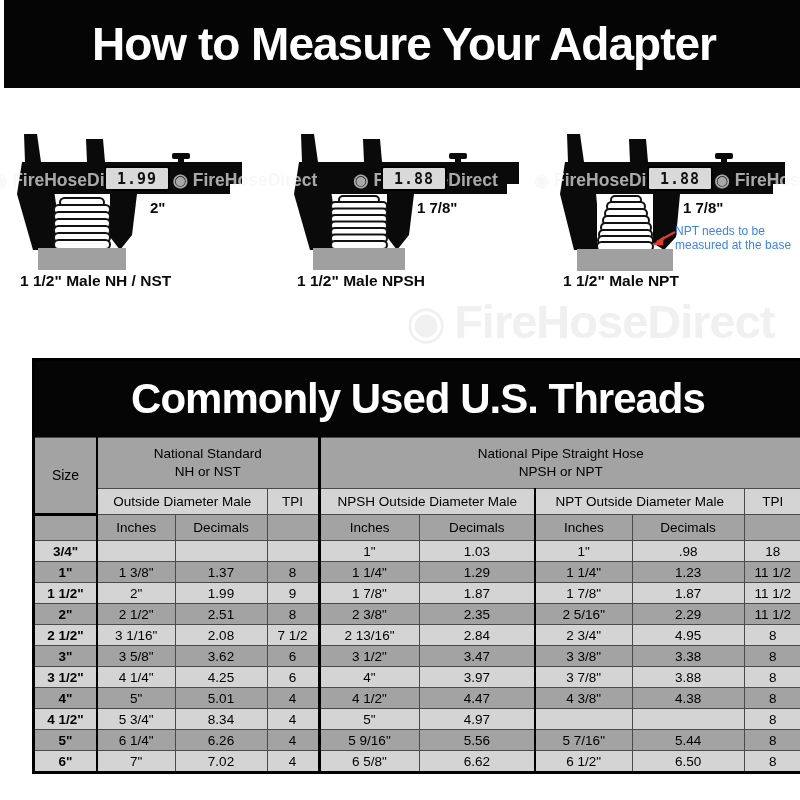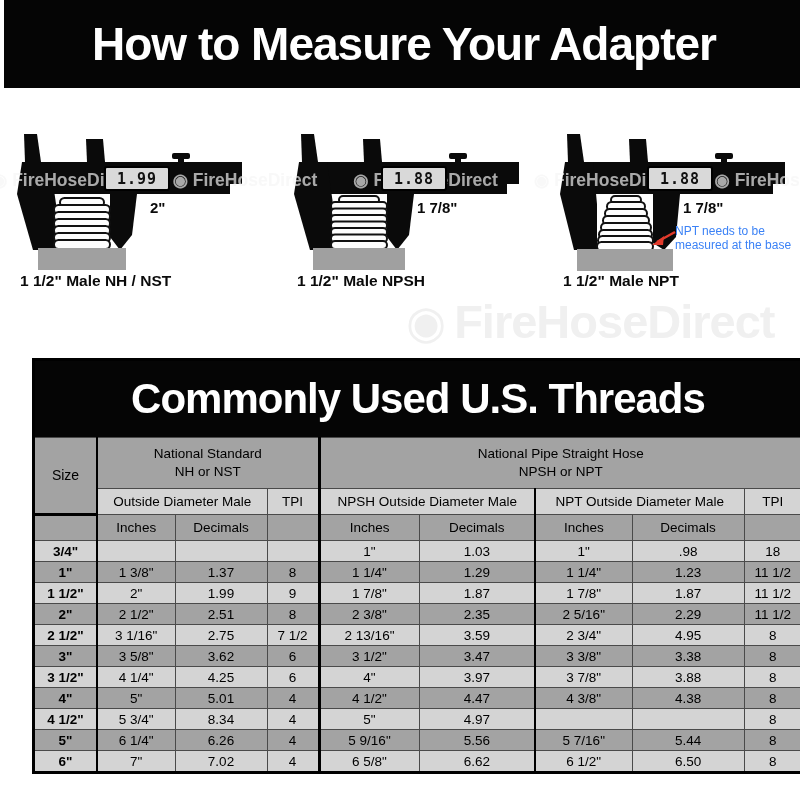--- a/index.html
+++ b/index.html
@@ -278,24 +278,24 @@
           <td>8</td>
           <td>2 3/8"</td>
           <td>2.35</td>
           <td>2 5/16"</td>
           <td>2.29</td>
           <td>11 1/2</td>
         </tr>
         <tr class="row-gray">
           <td>2 1/2"</td>
           <td>3 1/16"</td>
-          <td>2.75</td>
+          <td>2.08</td>
           <td>7 1/2</td>
           <td>2 13/16"</td>
-          <td>3.59</td>
+          <td>2.84</td>
           <td>2 3/4"</td>
           <td>4.95</td>
           <td>8</td>
         </tr>
         <tr class="row-white">
           <td>3"</td>
           <td>3 5/8"</td>
           <td>3.62</td>
           <td>6</td>
           <td>3 1/2"</td>

